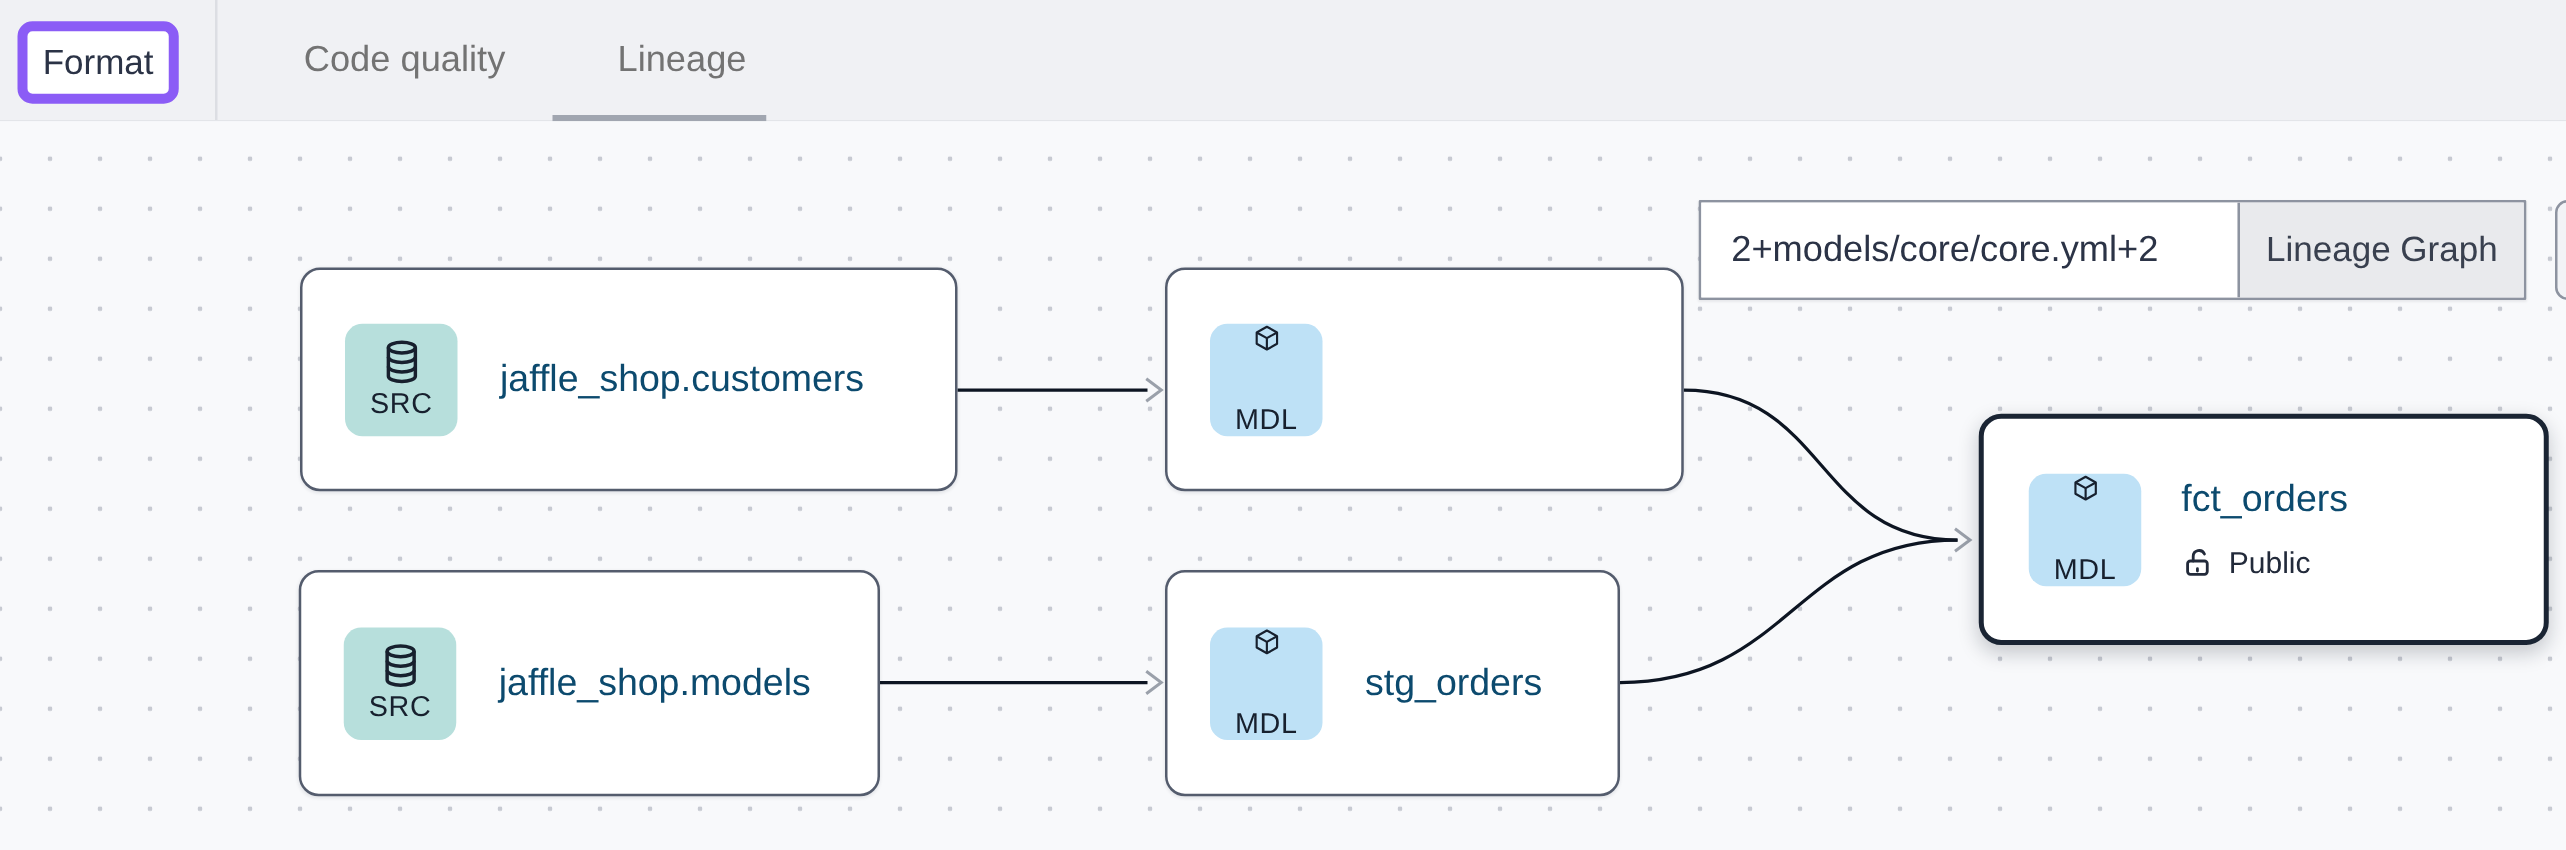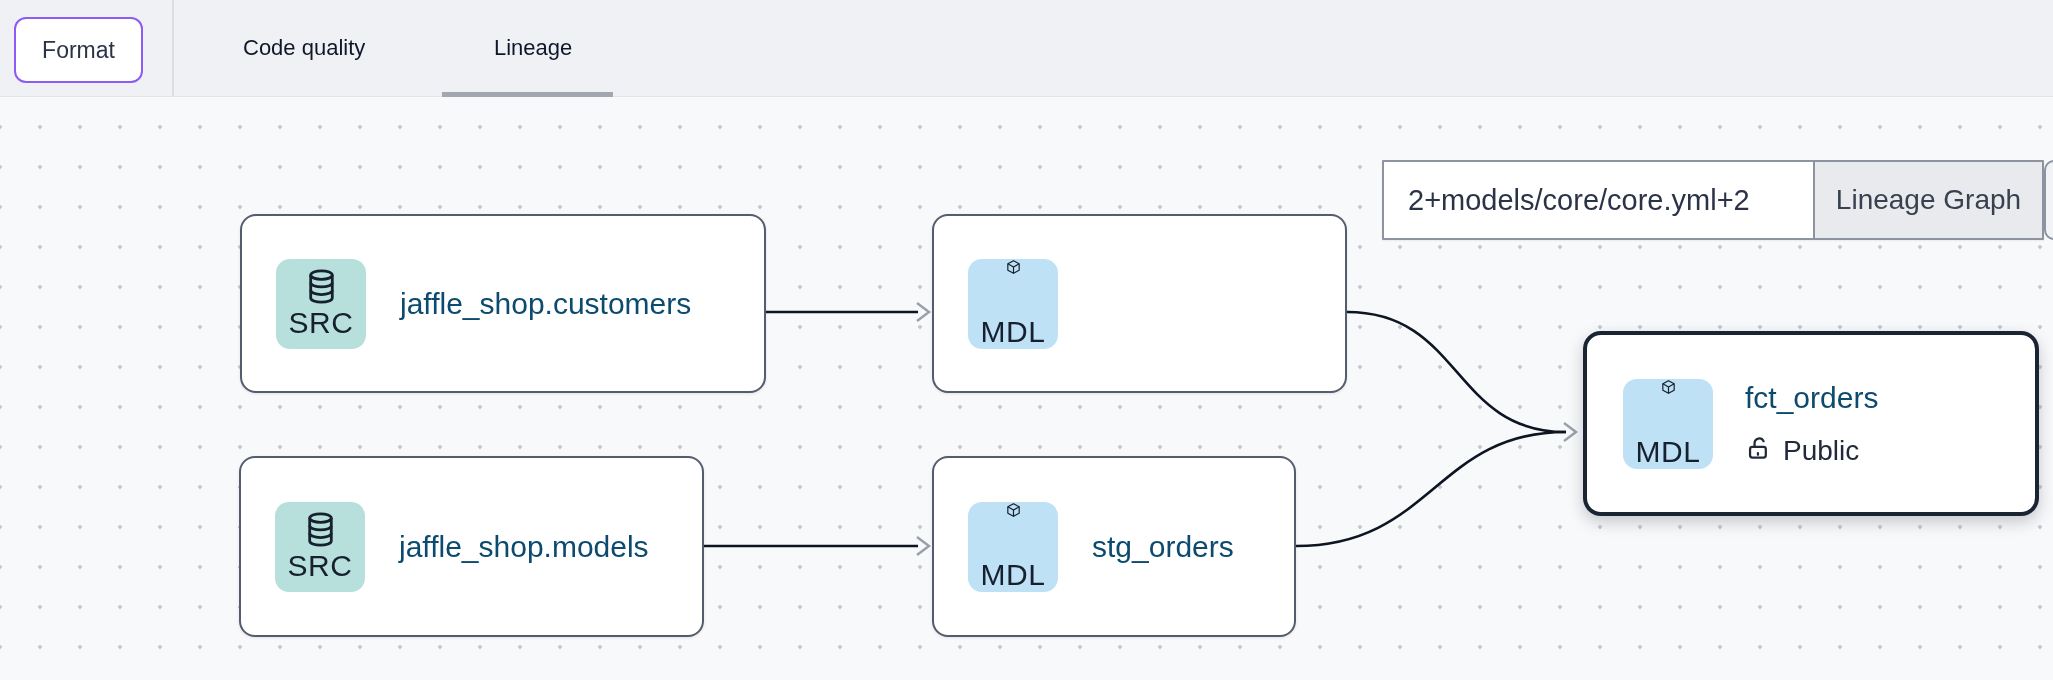--- a/index.html
+++ b/index.html
@@ -9,31 +9,31 @@
     background:#f7f8fa;
   }
 
   
   .topbar {
     position:absolute; left:0; top:0; width:2053px; height:97px;
     background:#f0f1f4; border-bottom:1px solid #e3e5e9; box-sizing:border-box;
   }
   .format-btn {
     position:absolute; left:14px; top:17px; width:129px; height:66px;
-    background:#ffffff; border:2px solid #8b5cf6; border-radius:12px;
-    font-size:23px; color:#2b3346;
+    background:#ffffff; border:8px solid #8b5cf6; border-radius:12px;
+    font-size:28px; color:#2b3346;
     display:flex; align-items:center; justify-content:center;
     box-sizing:border-box; cursor:pointer;
   }
   .topbar-divider {
     position:absolute; left:172px; top:0; width:2px; height:96px; background:#dcdee3;
   }
   .tab {
     position:absolute; top:0; height:96px; display:flex; align-items:center;
-    font-size:22px; color:#0f172a; cursor:pointer; white-space:nowrap;
+    font-size:29px; color:#737373; cursor:pointer; white-space:nowrap;
   }
   .tab-code-quality { left:243px; }
   .tab-lineage { left:494px; }
   .tab-underline {
     position:absolute; left:442px; top:92px; width:171px; height:5px;
     background:#a1a6b0;
   }
 
   
   .canvas {
@@ -65,33 +65,32 @@
   .node-label { font-size:30px; color:#0c4a6e; white-space:nowrap; }
 
   .badge {
     width:90px; height:90px; border-radius:14px; flex:none;
     display:flex; flex-direction:column; align-items:center; justify-content:center;
     gap:1px;
   }
   .badge-src { background:#b7dfdc; }
   .badge-mdl { background:#bee1f6;gap:40px; }
   .badge svg { width:37px; height:37px; display:block; }
-  .badge-type { font-size:30px; color:#17202e; letter-spacing:.5px; }
+  .badge-type { font-size:23px; color:#17202e; letter-spacing:.5px; }
 
   .fct-text { display:flex; flex-direction:column; gap:20px; }
-  .fct-access { display:flex; gap:11px; font-size:28px; color:#222a3a; }
+  .fct-access { display:flex; align-items:center; gap:11px; font-size:24px; color:#222a3a; }
   .fct-access svg { width:27px; height:27px; display:block; }
 
   
   .graph-controls {
     position:absolute; left:1359px; top:63px; height:80px;
     display:flex; border:2px solid #8d93a0; border-radius:1px;
     background:#ffffff; box-sizing:border-box; overflow:hidden;
     box-shadow:0 1px 2px rgba(23,31,45,.07);
-    margin-left:23px;
   }
   .selector-input {
     width:395px; border:none; outline:none; background:#ffffff;
     padding:0 10px 0 24px; font-family:"Liberation Sans", sans-serif;
     font-size:29px; color:#2b3346;
   }
   .update-btn {
     width:229px; background:#e9eaed; border:none;
     border-left:2px solid #8d93a0;
     font-family:"Liberation Sans", sans-serif;

